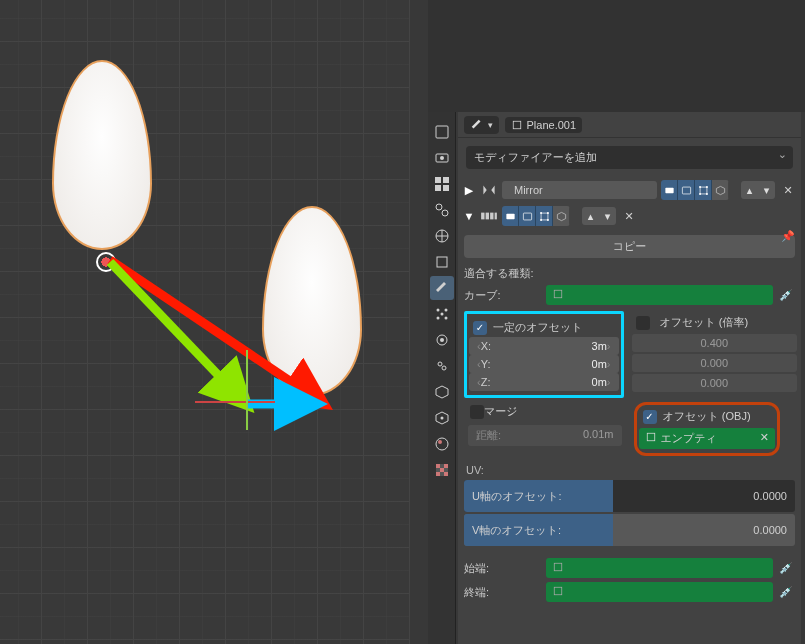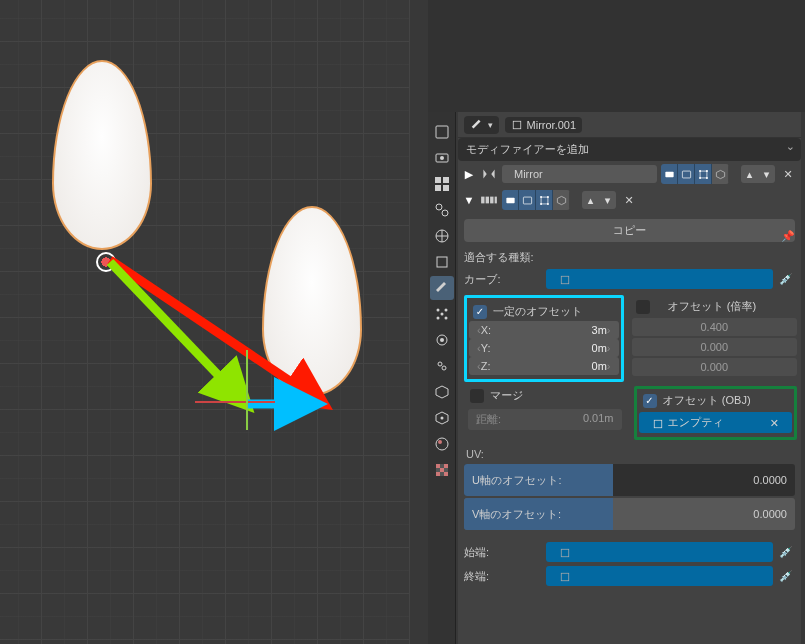--- a/index.html
+++ b/index.html
@@ -17,45 +17,45 @@
 .gizmo .haxis{position:absolute;left:-40px;top:11px;width:80px;height:2px;background:#cc4444}
 .gizmo .vaxis{position:absolute;left:11px;top:-40px;width:2px;height:80px;background:#88cc44}
 .top-dark{position:absolute;left:428px;top:0;right:0;height:112px;background:#323232}
 .tab-strip{position:absolute;left:428px;top:112px;width:28px;bottom:0;background:#333;border-right:1px solid #222;padding-top:6px}
 .tab-icon{width:24px;height:24px;margin:2px auto;display:flex;align-items:center;justify-content:center;color:#aaa;border-radius:3px;cursor:pointer}
 .tab-icon.active{background:#4a6177;color:#fff}
 .tab-icon svg{width:16px;height:16px}
 .panel{position:absolute;left:458px;top:112px;right:4px;bottom:0;background:#424242}
 .hdr-row{display:flex;align-items:center;height:26px;padding:0 6px;gap:6px;border-bottom:1px solid #333}
 .hdr-pill{background:#2f2f2f;border-radius:4px;padding:2px 6px;display:flex;align-items:center;gap:4px}
-.dd-label{flex:1;background:#2f2f2f;border-radius:4px;padding:4px 8px;margin:0;cursor:pointer;position:relative}
+.dd-label{flex:1;background:#2f2f2f;border-radius:4px;padding:4px 8px;margin:8px;cursor:pointer;position:relative}
 .dd-label::after{content:"⌄";position:absolute;right:6px;top:2px;color:#aaa}
 .mod-row{display:flex;align-items:center;gap:4px;padding:3px 4px}
 .tri{width:14px;text-align:center;cursor:pointer;color:#fff}
 .mod-icon{width:18px;height:18px;display:flex;align-items:center;justify-content:center}
 .mod-name{flex:1;background:#585858;border-radius:3px;padding:3px 12px}
 .btn-grp{display:flex;gap:0;border-radius:3px;overflow:hidden}
 .btn-grp .b{width:17px;height:20px;background:#3d6187;display:flex;align-items:center;justify-content:center;border-right:1px solid #2a4560;cursor:pointer}
 .btn-grp .b:last-child{border-right:none}
 .btn-grp .b.off{background:#585858;border-right:1px solid #444}
 .arrow-btn{width:17px;height:18px;background:#585858;display:flex;align-items:center;justify-content:center;color:#ddd;cursor:pointer}
 .x-btn{width:18px;height:18px;display:flex;align-items:center;justify-content:center;cursor:pointer}
 .two-btn{display:flex;gap:6px;padding:6px}
 .wide-btn{flex:1;background:#585858;border-radius:4px;text-align:center;padding:4px 0;cursor:pointer}
 .field-row{display:flex;align-items:center;gap:4px;padding:2px 6px}
 .field-label{width:78px;color:#ccc}
 .field-dd{flex:1;background:#2f2f2f;border-radius:3px;padding:3px 6px;cursor:pointer;position:relative}
 .field-dd::after{content:"⌄";position:absolute;right:6px;top:2px;color:#aaa}
-.field-input{flex:1;background:#0369a1;border-radius:3px;padding:3px 13px;min-height:20px;display:flex;align-items:flex-end}
+.field-input{flex:1;background:#15803d;border-radius:3px;padding:3px 6px;min-height:20px;display:flex;align-items:flex-start}
 .eyedrop{width:18px;height:18px;color:#bbb;display:flex;align-items:center;justify-content:center}
 .chk{width:14px;height:14px;background:#2f2f2f;border-radius:3px;display:flex;align-items:center;justify-content:center;cursor:pointer}
 .chk.on{background:#3d6187}
 .chk.on::after{content:"✓";color:#fff;font-size:10px}
 .box-cyan{border:3px solid #0bd6ff;border-radius:2px;margin:2px 4px 2px 2px;padding:4px 2px}
-.box-lime{border:3px solid #15803d;border-radius:2px;margin:2px 0 2px 2px;padding:2px}
+.box-lime{border:3px solid #c2410c;border-radius:12px;margin:2px 17px 2px 2px;padding:2px}
 .two-col{display:flex;gap:4px;padding:2px 4px}
 .col{flex:1;display:flex;flex-direction:column;gap:2px}
 .num-field{background:#585858;border-radius:3px;padding:3px 8px;display:flex;justify-content:space-between;cursor:pointer}
 .num-field::before{content:"‹";color:#888}
 .num-field::after{content:"›";color:#888}
 .num-field .lab{color:#ccc;flex:0 0 auto}
 .num-field .val{color:#eee;flex:0 0 auto;margin-left:auto}
 .num-field.noarrow::before,.num-field.noarrow::after{content:none}
 .sect-lbl{padding:4px 8px 2px;color:#bbb}
 .slider{background:#2f2f2f;border-radius:3px;height:32px;position:relative;display:flex;align-items:center;padding:0 8px;margin:2px 6px}
@@ -197,21 +197,21 @@
     <div class="hdr-pill hdr-gear">
         <svg viewBox="0 0 16 16" fill="#ddd">
           <path d="M10 2l2 2-6 6-2 2-2-2 2-2 6-6z"></path>
         </svg>
         <span style="font-size:9px">▾</span>
       </div>
     <div class="hdr-pill">
         <svg width="12" height="12" viewBox="0 0 16 16" fill="none" stroke="#ddd">
           <rect x="3" y="3" width="10" height="10"></rect>
         </svg>
-        <span>Mirror.001</span>
+        <span>Plane.001</span>
       </div>
   </div>
   <div class="pin">📌</div>
 
   <div class="dd-label">モディファイアーを追加</div>
 
   <div class="mod-row">
     <div class="tri">▶</div>
     <div class="mod-icon">
         <svg viewBox="0 0 16 16" fill="#ccc">
@@ -327,31 +327,31 @@
           </div>
         <div class="num-field">
             <span class="lab">Y:</span>
             <span class="val">0m</span>
           </div>
         <div class="num-field">
             <span class="lab">Z:</span>
             <span class="val">0m</span>
           </div>
       </div>
-      <div style="display:flex;align-items:flex-end;gap:6px;padding:2px 8px">
+      <div style="display:flex;align-items:flex-end;gap:0;padding:2px 8px">
         <div class="chk"></div>
         <span>マージ</span>
       </div>
       <div class="num-field noarrow dim-row" style="margin:2px 6px">
           <span class="lab">距離:</span>
           <span class="val">0.01m</span>
         </div>
     </div>
     <div class="col">
-      <div style="display:flex;align-items:center;gap:18px;padding:6px 4px 2px">
+      <div style="display:flex;align-items:center;gap:10px;padding:6px 4px 2px">
         <div class="chk"></div>
         <span>オフセット (倍率)</span>
       </div>
       <div class="num-field noarrow dim-row">
           <span class="val" style="margin:0 auto">0.400</span>
         </div>
       <div class="num-field noarrow dim-row">
           <span class="val" style="margin:0 auto">0.000</span>
         </div>
       <div class="num-field noarrow dim-row">

